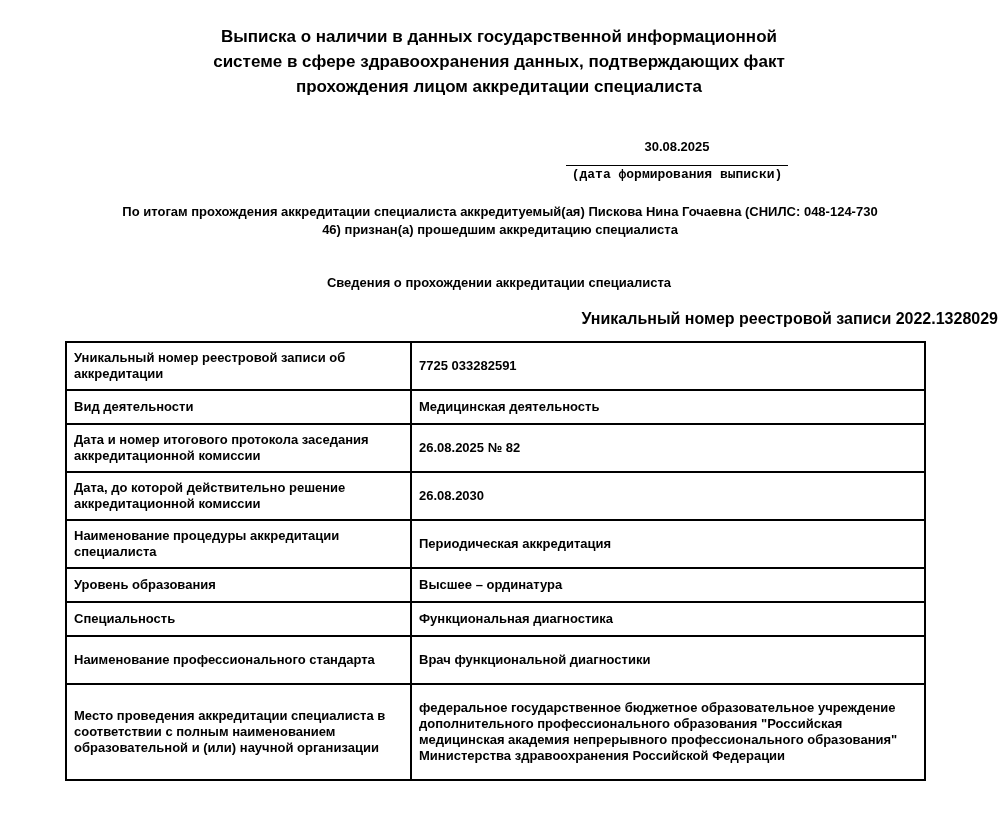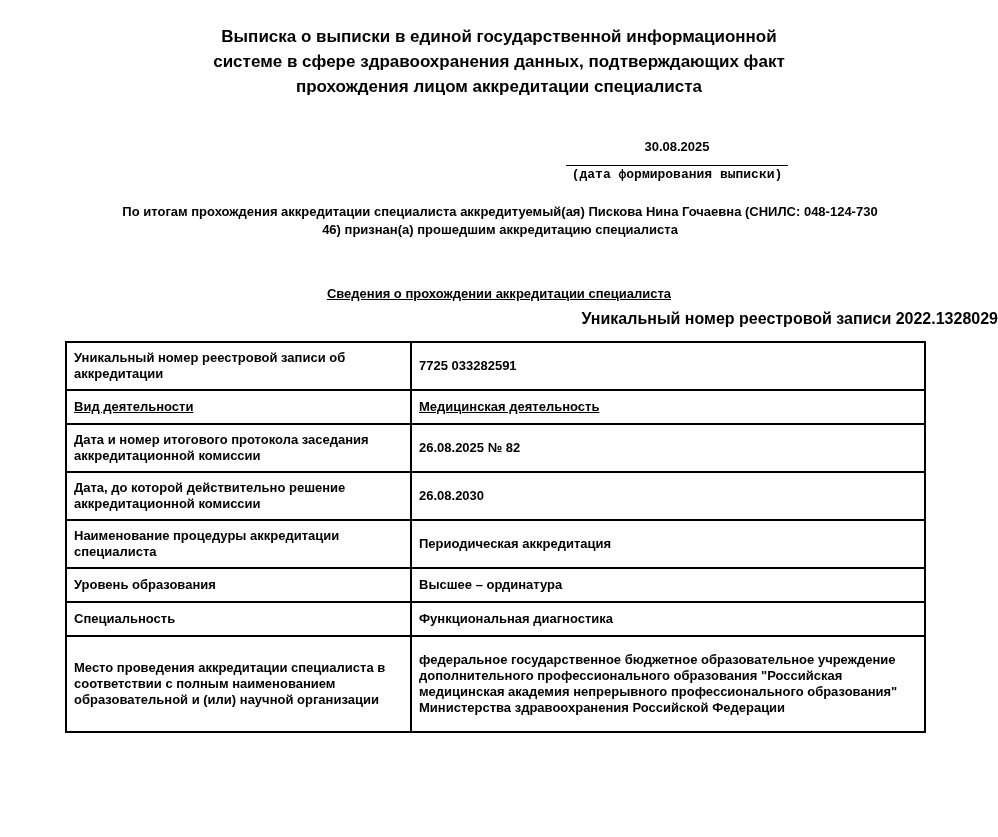--- a/index.html
+++ b/index.html
@@ -53,22 +53,20 @@
       line-height: 18px;
     }
     .intro div { white-space: nowrap; }
     .section-title {
       position: absolute;
       top: 275px;
       left: 0;
       width: 998px;
       text-align: center;
       font-size: 13px;
-      text-decoration: underline;
-      margin-top: 11px;
     }
     .registry-title {
       position: absolute;
       top: 310px;
       left: 0;
       width: 998px;
       text-align: right;
       font-size: 16px;
     }
     table.info {
@@ -80,35 +78,35 @@
       font-size: 13px;
       line-height: 16px;
     }
     table.info td {
       border: 2px solid #000;
       padding: 4px 6px 4px 7px;
       vertical-align: middle;
     }
     table.info td.label { width: 330px; }
     table.info tr.r1 td { height: 38px; }
-    table.info tr.r2 td { height: 24px; text-decoration: underline; }
+    table.info tr.r2 td { height: 24px; }
     table.info tr.r3 td { height: 38px; }
     table.info tr.r4 td { height: 24px; }
     table.info tr.r5 td { height: 38px; }
     table.info tr.r6 td { height: 38px; }
     table.info tr.r7 td { height: 24px; }
     table.info tr.r8 td { height: 24px; }
     table.info tr.r9 td { height: 38px; }
     table.info tr.r10 td { height: 86px; }
   </style>
 </head>
 <body>
 
 <div class="title">
-  <div>Выписка о выписки в единой государственной информационной</div>
+  <div>Выписка о наличии в данных государственной информационной</div>
   <div>системе в сфере здравоохранения данных, подтверждающих факт</div>
   <div>прохождения лицом аккредитации специалиста</div>
 </div>
 
 <div class="date-block">
   <div class="date-value">30.08.2025</div>
   <div class="date-caption">(дата формирования выписки)</div>
 </div>
 
 <div class="intro">
@@ -143,18 +141,22 @@
       <td class="value">Периодическая аккредитация</td>
     </tr>
     <tr class="r7">
       <td class="label">Уровень образования</td>
       <td class="value">Высшее – ординатура</td>
     </tr>
     <tr class="r8">
       <td class="label">Специальность</td>
       <td class="value">Функциональная диагностика</td>
     </tr>
+    <tr class="r9">
+      <td class="label">Наименование профессионального стандарта</td>
+      <td class="value">Врач функциональной диагностики</td>
+    </tr>
     <tr class="r10">
       <td class="label">Место проведения аккредитации специалиста в соответствии с полным наименованием образовательной и (или) научной организации</td>
       <td class="value">федеральное государственное бюджетное образовательное учреждение дополнительного профессионального образования "Российская медицинская академия непрерывного профессионального образования" Министерства здравоохранения Российской Федерации</td>
     </tr>
   </tbody>
 </table>
 
 </body></html>

